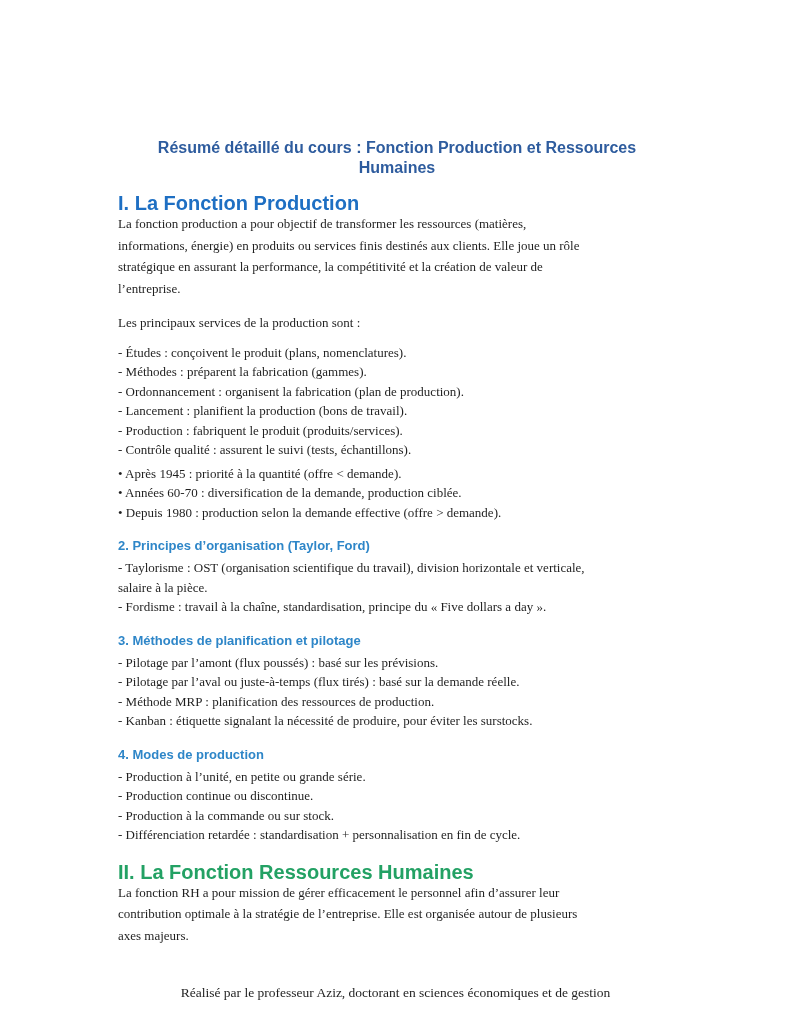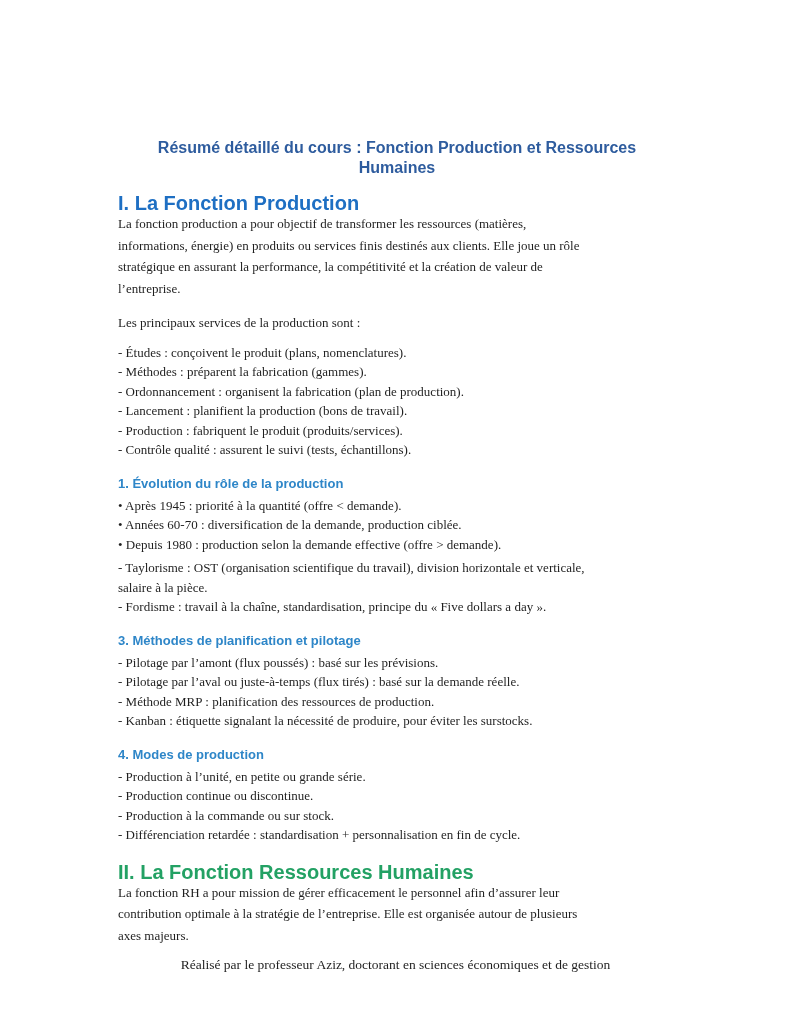--- a/index.html
+++ b/index.html
@@ -56,21 +56,21 @@
   .list { margin-top: 4px; }
   .list.services { margin-top: 9px; }
   .li {
     font-size: 13px;
     line-height: 19.5px;
     white-space: pre-line;
   }
   .footer-note {
     position: absolute;
     left: 0;
-    top: 956px;
+    top: 984px;
     width: 100%;
     text-align: center;
     font-family: "Liberation Serif", serif;
     font-size: 13.5px;
     line-height: 18px;
     color: var(--body-text, #1f1f1f);
   }
 </style>
 </head>
 <body>
@@ -90,27 +90,27 @@
 
   <div class="list services">
     <div class="li">- Études : conçoivent le produit (plans, nomenclatures).</div>
     <div class="li">- Méthodes : préparent la fabrication (gammes).</div>
     <div class="li">- Ordonnancement : organisent la fabrication (plan de production).</div>
     <div class="li">- Lancement : planifient la production (bons de travail).</div>
     <div class="li">- Production : fabriquent le produit (produits/services).</div>
     <div class="li">- Contrôle qualité : assurent le suivi (tests, échantillons).</div>
   </div>
 
-  <h3 class="sub-h">1. Évolution du rôle de la production</h3>
   <div class="list">
     <div class="li">• Après 1945 : priorité à la quantité (offre &lt; demande).</div>
     <div class="li">• Années 60-70 : diversification de la demande, production ciblée.</div>
     <div class="li">• Depuis 1980 : production selon la demande effective (offre &gt; demande).</div>
   </div>
 
+  <h3 class="sub-h">2. Principes d’organisation (Taylor, Ford)</h3>
   <div class="list">
     <div class="li">- Taylorisme : OST (organisation scientifique du travail), division horizontale et verticale,
 salaire à la pièce.</div>
     <div class="li">- Fordisme : travail à la chaîne, standardisation, principe du « Five dollars a day ».</div>
   </div>
 
   <h3 class="sub-h">3. Méthodes de planification et pilotage</h3>
   <div class="list">
     <div class="li">- Pilotage par l’amont (flux poussés) : basé sur les prévisions.</div>
     <div class="li">- Pilotage par l’aval ou juste-à-temps (flux tirés) : basé sur la demande réelle.</div>

